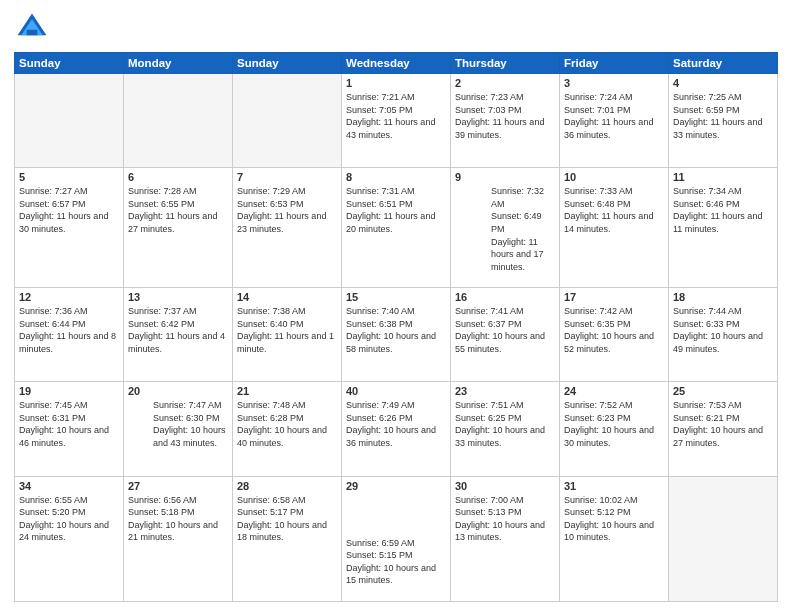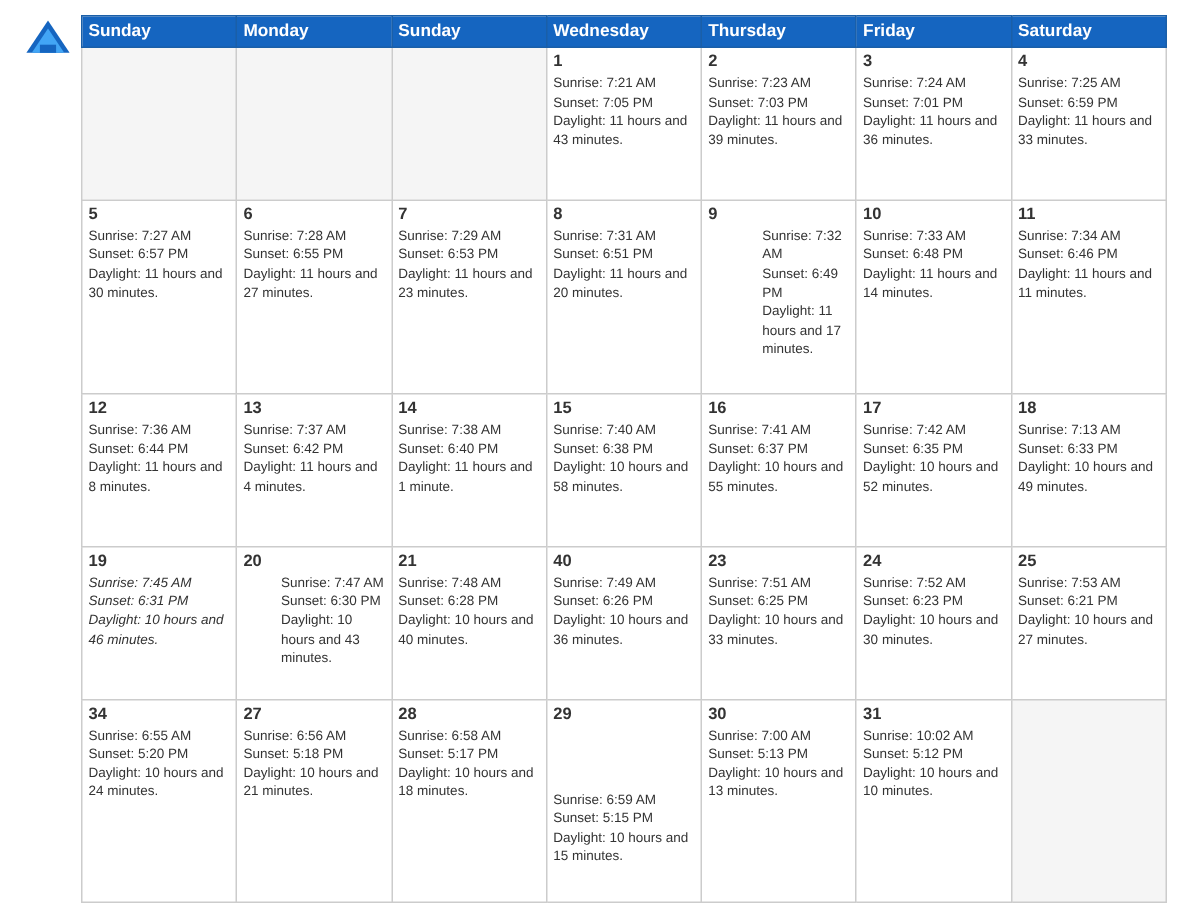--- a/index.html
+++ b/index.html
@@ -7,21 +7,21 @@
       font-family: Arial, sans-serif;
       background: #fff;
       width: 792px;
       height: 612px;
       overflow: hidden;
     }
     .page {
       width: 792px;
       height: 612px;
       display: flex;
-      flex-direction: row;
+      flex-direction: column;
       padding: 10px 14px 10px 14px;
     }
     .header {
       display: flex;
       justify-content: space-between;
       align-items: flex-start;
       margin-bottom: 6px;
     }
     .logo {
       display: flex;
@@ -243,29 +243,29 @@
 Daylight: 10 hours and 55 minutes.</div>
           </td>
           <td>
             <span class="day-num">17</span>
             <div class="cell-text" style="white-space: pre-line;">Sunrise: 7:42 AM
 Sunset: 6:35 PM
 Daylight: 10 hours and 52 minutes.</div>
           </td>
           <td>
             <span class="day-num">18</span>
-            <div class="cell-text" style="white-space: pre-line;">Sunrise: 7:13 AM
+            <div class="cell-text" style="white-space: pre-line;">Sunrise: 7:44 AM
 Sunset: 6:33 PM
 Daylight: 10 hours and 49 minutes.</div>
           </td>
         </tr>
         <tr>
           <td>
             <span class="day-num">19</span>
-            <div class="cell-text" style="white-space: pre-line; font-style: italic;">Sunrise: 7:45 AM
+            <div class="cell-text" style="white-space: pre-line;">Sunrise: 7:45 AM
 Sunset: 6:31 PM
 Daylight: 10 hours and 46 minutes.</div>
           </td>
           <td>
             <span class="day-num">20</span>
             <div class="cell-text" style="white-space: pre-line; margin-left: 25px;">Sunrise: 7:47 AM
 Sunset: 6:30 PM
 Daylight: 10 hours and 43 minutes.</div>
           </td>
           <td>

